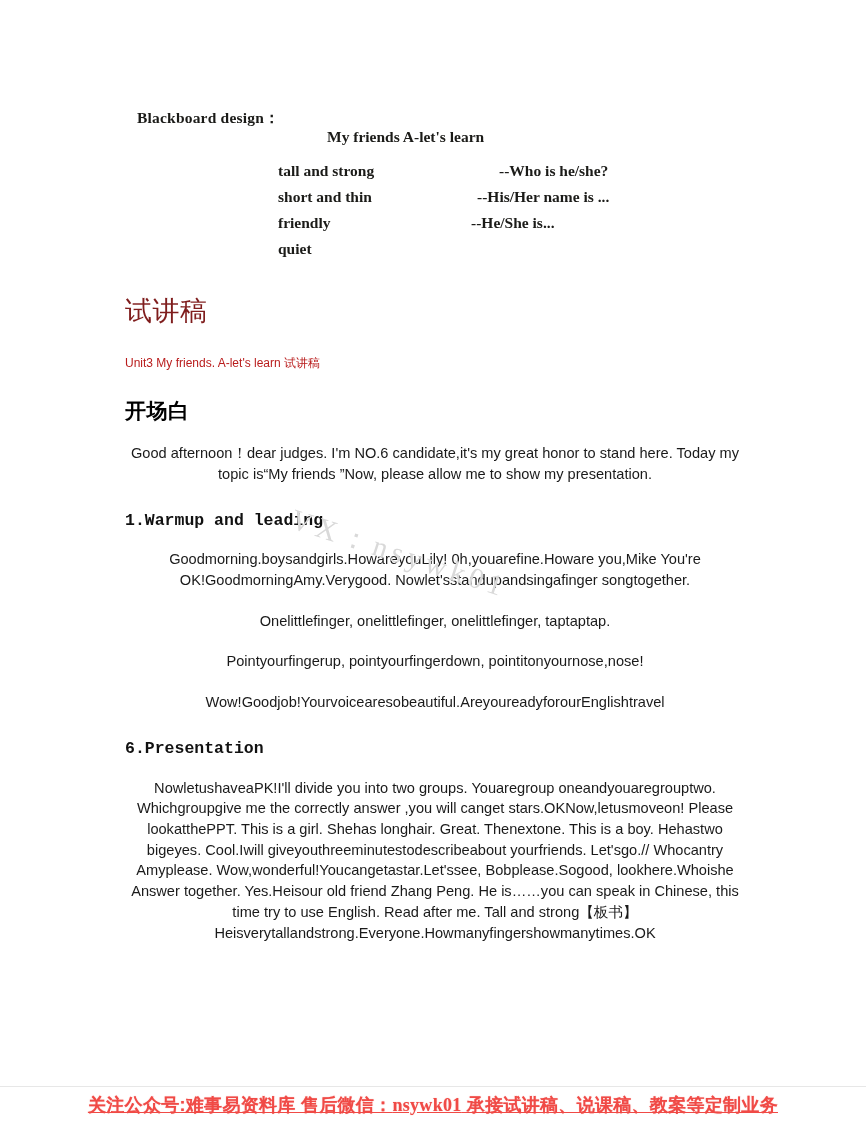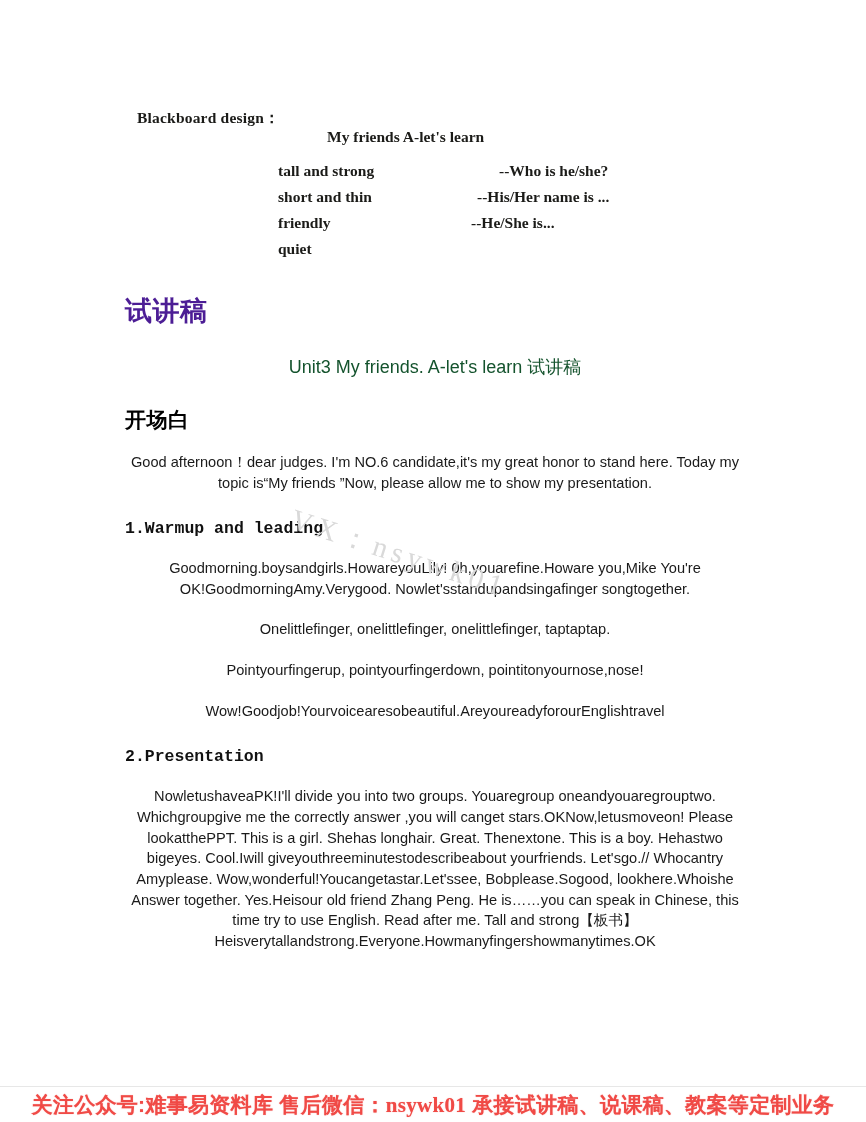--- a/index.html
+++ b/index.html
@@ -68,24 +68,24 @@
 
   
   .doc {
     position: absolute;
     left: 125px;
     top: 296px;
     width: 620px;
   }
   .h1-cn {
     font-size: 27px;
-    font-weight: bold;
+    font-weight: normal;
     line-height: 1.15;
     margin: 0 0 28px 0;
-    color: #4c1d95;
+    color: #7f1d1d;
     letter-spacing: .5px;
   }
   .h2-cn {
     font-size: 21px;
     font-weight: bold;
     line-height: 1.2;
     margin: 26px 0 20px 0;
     color: #000000;
     letter-spacing: .5px;
   }
@@ -104,25 +104,24 @@
     color: #1a1a1a;
     text-align: center;
   }
   p.para.tight {
     margin-bottom: 0;
   }
   p.para.nogap {
     margin-top: 0;
   }
   .subtitle {
-    font-size: 18px;
+    font-size: 12px;
     line-height: 1.42;
     margin: 0 0 6px 0;
-    color: #14532d;
-    text-align: center;
+    color: #b91c1c;
   }
 
   
   .watermark {
     position: absolute;
     left: 298px;
     top: 500px;
     font-family: "Liberation Serif", serif;
     font-size: 29px;
     color: #d9d9d9;
@@ -144,25 +143,26 @@
     display: flex;
     align-items: center;
     justify-content: center;
     border-top: 1px solid #e7e7e7;
     box-sizing: border-box;
     background: #ffffff;
   }
   .footer-text {
     font-family: "Liberation Sans", sans-serif;
     font-weight: bold;
-    font-size: 21px;
+    font-size: 18px;
     color: #f04a46;
     white-space: nowrap;
     letter-spacing: .3px;
     text-shadow: 0 0 1px rgba(240,74,70,.55);
+    text-decoration: underline;
   }
   .footer-mid {
     font-family: "Liberation Serif", serif;
   }
 </style>
 </head>
 <body>
 
 <div class="bb-block">
   <div class="bb-label">Blackboard design：</div>
@@ -196,21 +196,21 @@
 
   <p class="para">Good afternoon！dear judges. I'm NO.6 candidate,it's my great honor to stand here. Today my topic is“My friends ”Now, please allow me to show my presentation.</p>
 
   <h3 class="h3">1.Warmup and leading</h3>
 
   <p class="para">Goodmorning.boysandgirls.HowareyouLily! 0h,youarefine.Howare you,Mike You're OK!GoodmorningAmy.Verygood. Nowlet'sstandupandsingafinger songtogether.</p>
   <p class="para">Onelittlefinger, onelittlefinger, onelittlefinger, taptaptap.</p>
   <p class="para">Pointyourfingerup, pointyourfingerdown, pointitonyournose,nose!</p>
   <p class="para">Wow!Goodjob!Yourvoicearesobeautiful.AreyoureadyforourEnglishtravel</p>
 
-  <h3 class="h3">2.Presentation</h3>
+  <h3 class="h3">6.Presentation</h3>
 
   <p class="para tight">NowletushaveaPK!I'll divide you into two groups. Youaregroup oneandyouaregrouptwo. Whichgroupgive me the correctly answer ,you will canget stars.OKNow,letusmoveon! Please lookatthePPT. This is a girl. Shehas longhair. Great. Thenextone. This is a boy. Hehastwo bigeyes. Cool.Iwill giveyouthreeminutestodescribeabout yourfriends. Let'sgo.// Whocantry Amyplease. Wow,wonderful!Youcangetastar.Let'ssee, Bobplease.Sogood, lookhere.Whoishe Answer together. Yes.Heisour old friend Zhang Peng. He is……you can speak in Chinese, this time try to use English. Read after me. Tall and strong【板书】</p>
   <p class="para nogap">Heisverytallandstrong.Everyone.Howmanyfingershowmanytimes.OK</p>
 
 </div>
 
 <div class="watermark">VX：nsywk01</div>
 
 <div class="footer">
   <div class="footer-text"><span>关注公众号:难事易资料库  售后微信：</span><span class="footer-mid">nsywk01</span><span>  承接试讲稿、说课稿、教案等定制业务</span></div>

